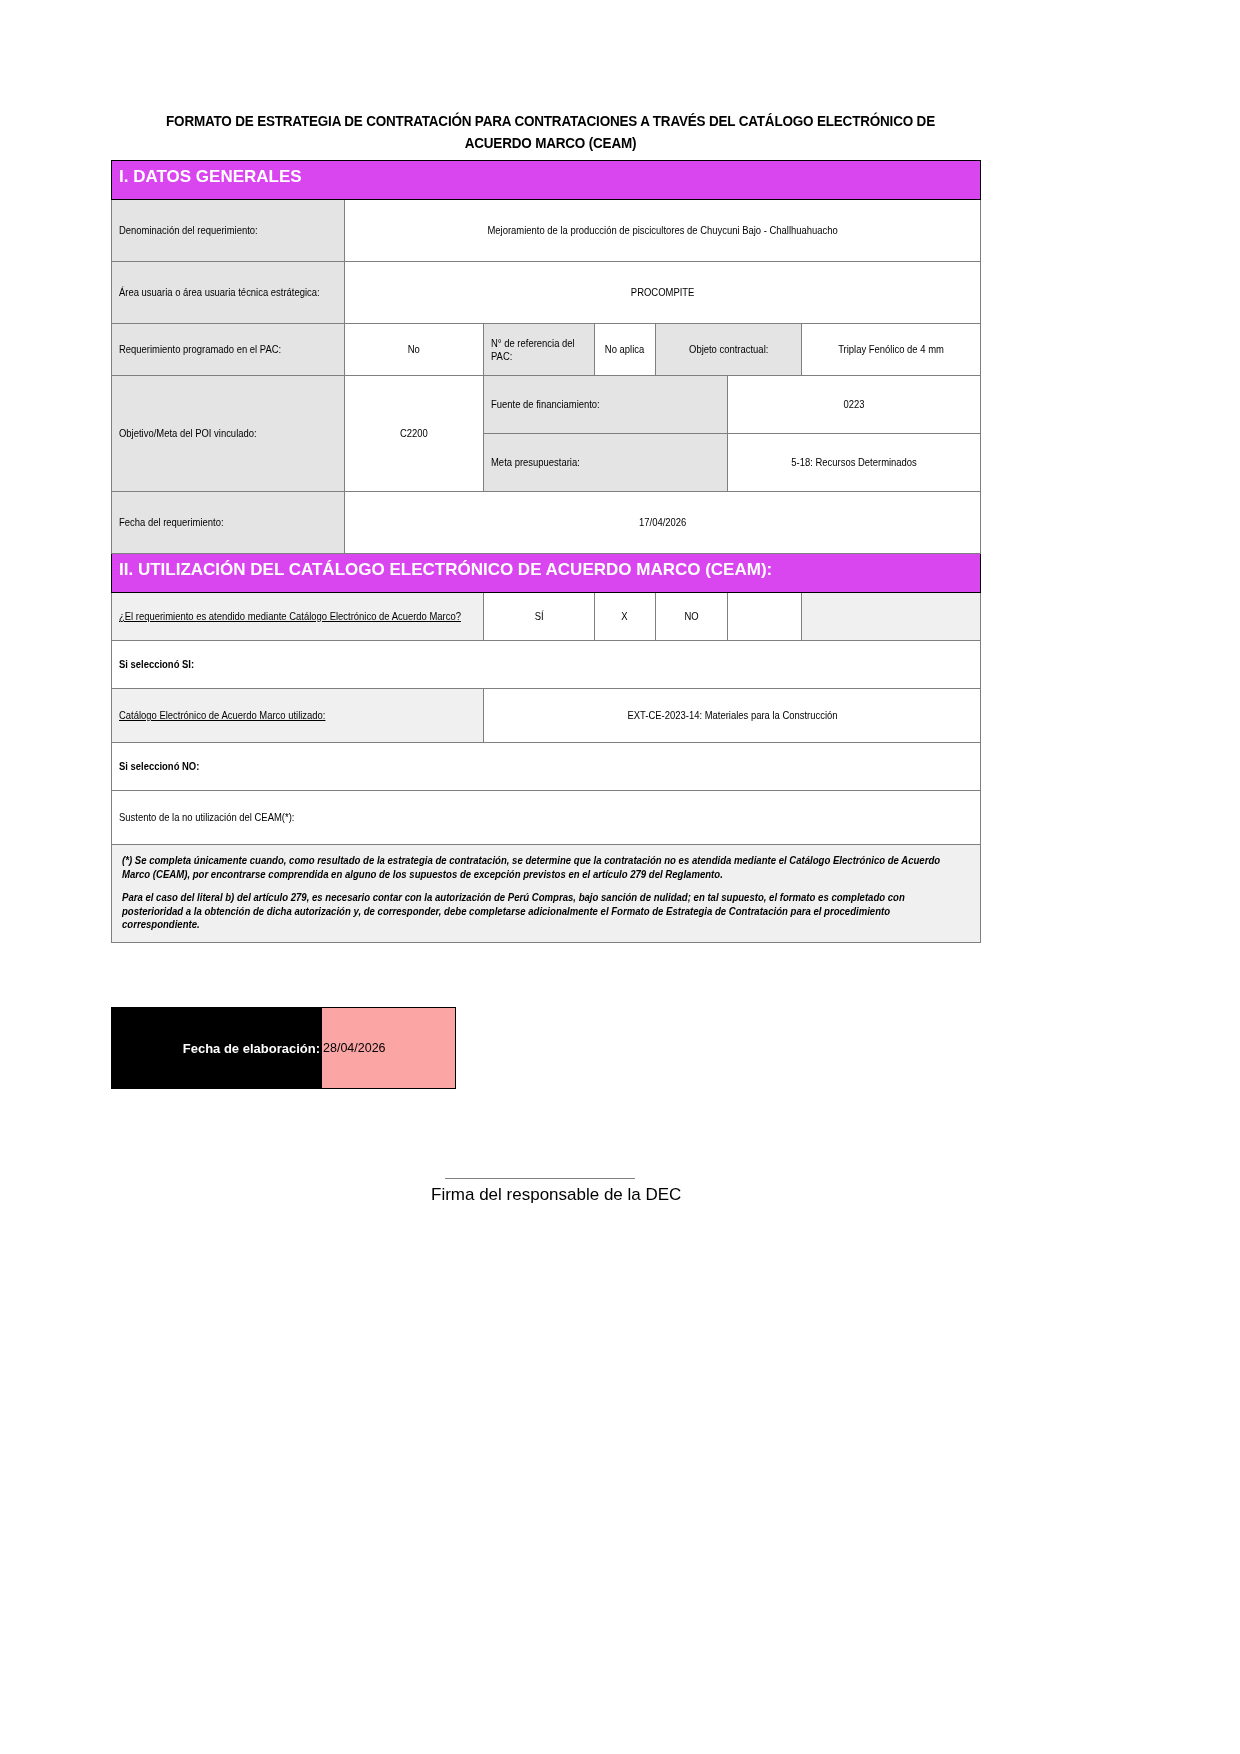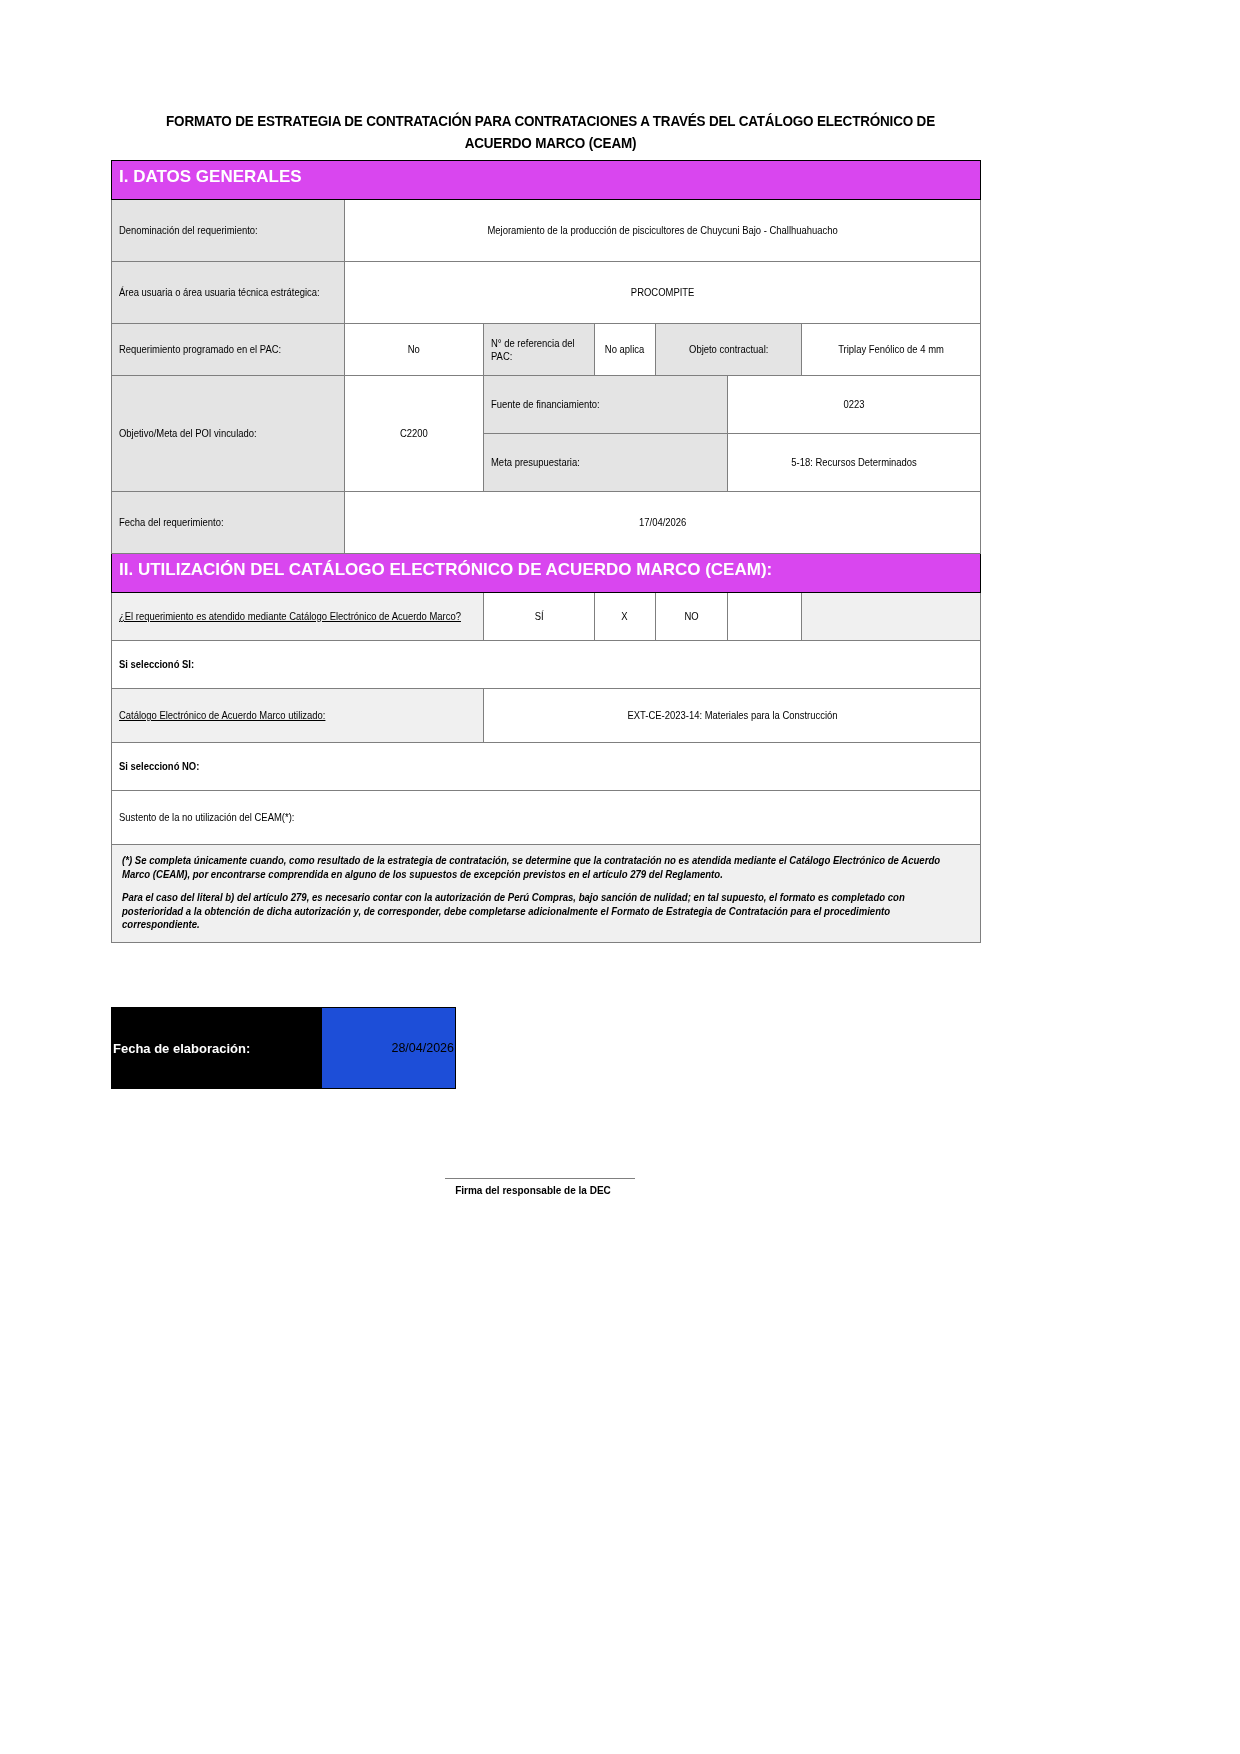--- a/index.html
+++ b/index.html
@@ -114,51 +114,51 @@
     top: 1007px;
     width: 345px;
     border-collapse: collapse;
     table-layout: fixed;
   }
   .elab-black {
     background: #000000;
     color: #ffffff;
     font-weight: bold;
     font-size: 13px;
-    text-align: left;
+    text-align: right;
     height: 78px;
     border: 1px solid #000000;
     width: 207px;
   }
   .elab-val {
-    background: #1d4ed8;
+    background: #fca5a5;
     color: #000000;
     font-size: 12.5px;
-    text-align: right;
+    text-align: left;
     border: 1px solid #000000;
     height: 78px;
   }
 
   
   .sig-wrap {
     position: absolute;
     left: 445px;
     top: 1178px;
     width: 190px;
     text-align: center;
   }
   .sig-line {
     border-top: 1px solid #808080;
     width: 190px;
     height: 0;
     margin: 0 auto 6px auto;
   }
   .sig-label {
-    font-weight: bold;
-    font-size: 10px;
+    font-weight: normal;
+    font-size: 17px;
     white-space: nowrap;
     margin-left: -14px;
   }
 </style>
 </head>
 <body>
 
 <div class="page">
 
   <div class="doc-title">FORMATO DE ESTRATEGIA DE CONTRATACIÓN PARA CONTRATACIONES A TRAVÉS DEL CATÁLOGO ELECTRÓNICO DE ACUERDO MARCO (CEAM)</div>

